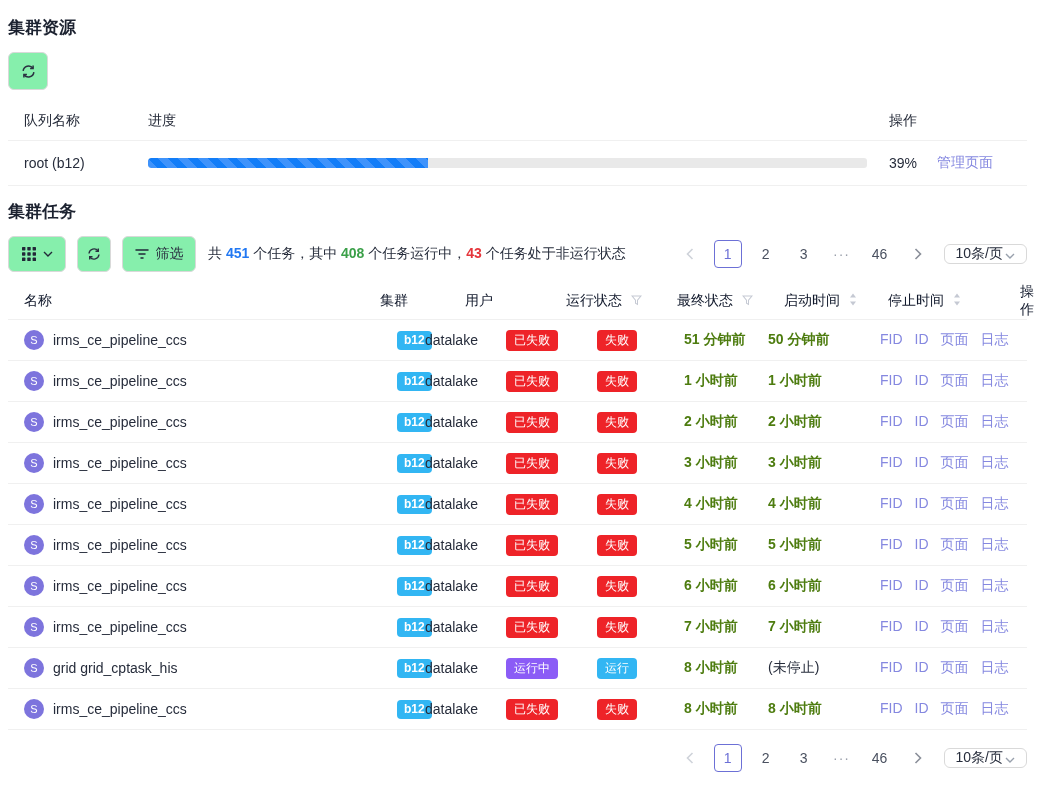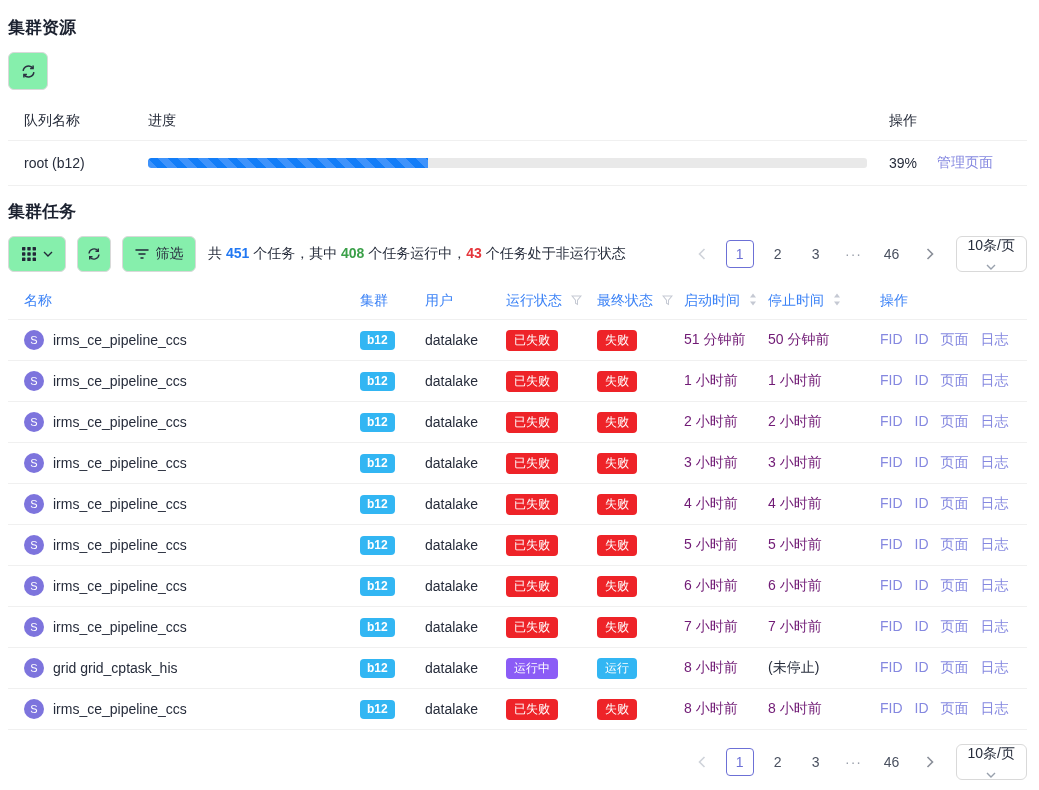--- a/index.html
+++ b/index.html
@@ -51,49 +51,49 @@
   .pager { display:flex; align-items:center; gap:10px; margin-left:auto; }
   .pg-item {
     min-width:28px; height:28px; display:inline-flex; align-items:center; justify-content:center;
     border-radius:4px; color:#4a5160; cursor:pointer; user-select:none;
   }
   .pg-item.active { border:1px solid #6c70d6; color:#6c70d6; }
   .pg-item.ellipsis { color:#9aa0ab; letter-spacing:1px; cursor:default; }
   .pg-arrow { color:#8a8f99; }
   .pg-arrow.disabled { color:#cfd3da; cursor:default; }
   .size-select {
-    display:inline-flex; align-items:center; gap:2px; height:36px; padding:0 11px;
-    border:1px solid #d9d9d9; border-radius:6px; background:#fff; cursor:pointer; margin-left:2px;flex-direction:column;
+    display:inline-flex; align-items:center; gap:2px; height:20px; padding:0 11px;
+    border:1px solid #d9d9d9; border-radius:6px; background:#fff; cursor:pointer; margin-left:2px;
   }
   .bottom-pager-row { display:flex; margin-top:14px; }
 
   
   .task-table { margin-top:10px; }
   .thead, .trow {
     display:grid; grid-template-columns:336px 65px 81px 91px 87px 84px 112px 1fr;
     align-items:center; padding:0 16px; border-bottom:1px solid #f0f0f0;
   }
-  .thead { height:38px; font-weight:500; color:#3b82f6; }
+  .thead { height:38px; font-weight:500; color:#0f172a;gap:20px; }
   .th { display:flex; align-items:center; gap:9px; }
   .trow { height:41px; }
   .name-cell { display:flex; align-items:center; gap:9px; }
   .avatar {
     width:20px; height:20px; border-radius:50%; background:#7d74dd; color:#fff;
     display:inline-flex; align-items:center; justify-content:center;
     font-size:11px; flex:0 0 20px;
   }
   .badge {
     display:inline-block; padding:2px 8px; border-radius:4px;
     color:#fff; font-size:12px; line-height:17px; white-space:nowrap;
   }
-  .tag-cluster { background:#32b6f3; font-weight:700; padding:1px 7px; }
+  .tag-cluster { background:#32b6f3; font-weight:700; padding:1px 7px;margin-left:37px; }
   .badge-red   { background:#ee2328; }
   .badge-green { background:#8b5cf6; }
   .badge-cyan  { background:#32b6f3;text-align:right; }
-  .time { font-weight:400; color:#701a75; }
+  .time { font-weight:700; color:#4d7c0f; }
   .time.muted { font-weight:400; color:#262c3b; }
   .actions { display:flex; gap:12px; }
 
   .muted-icon { color:#c5c9d3; }
 </style>
 </head>
 <body>
 
 <div class="page">
 

